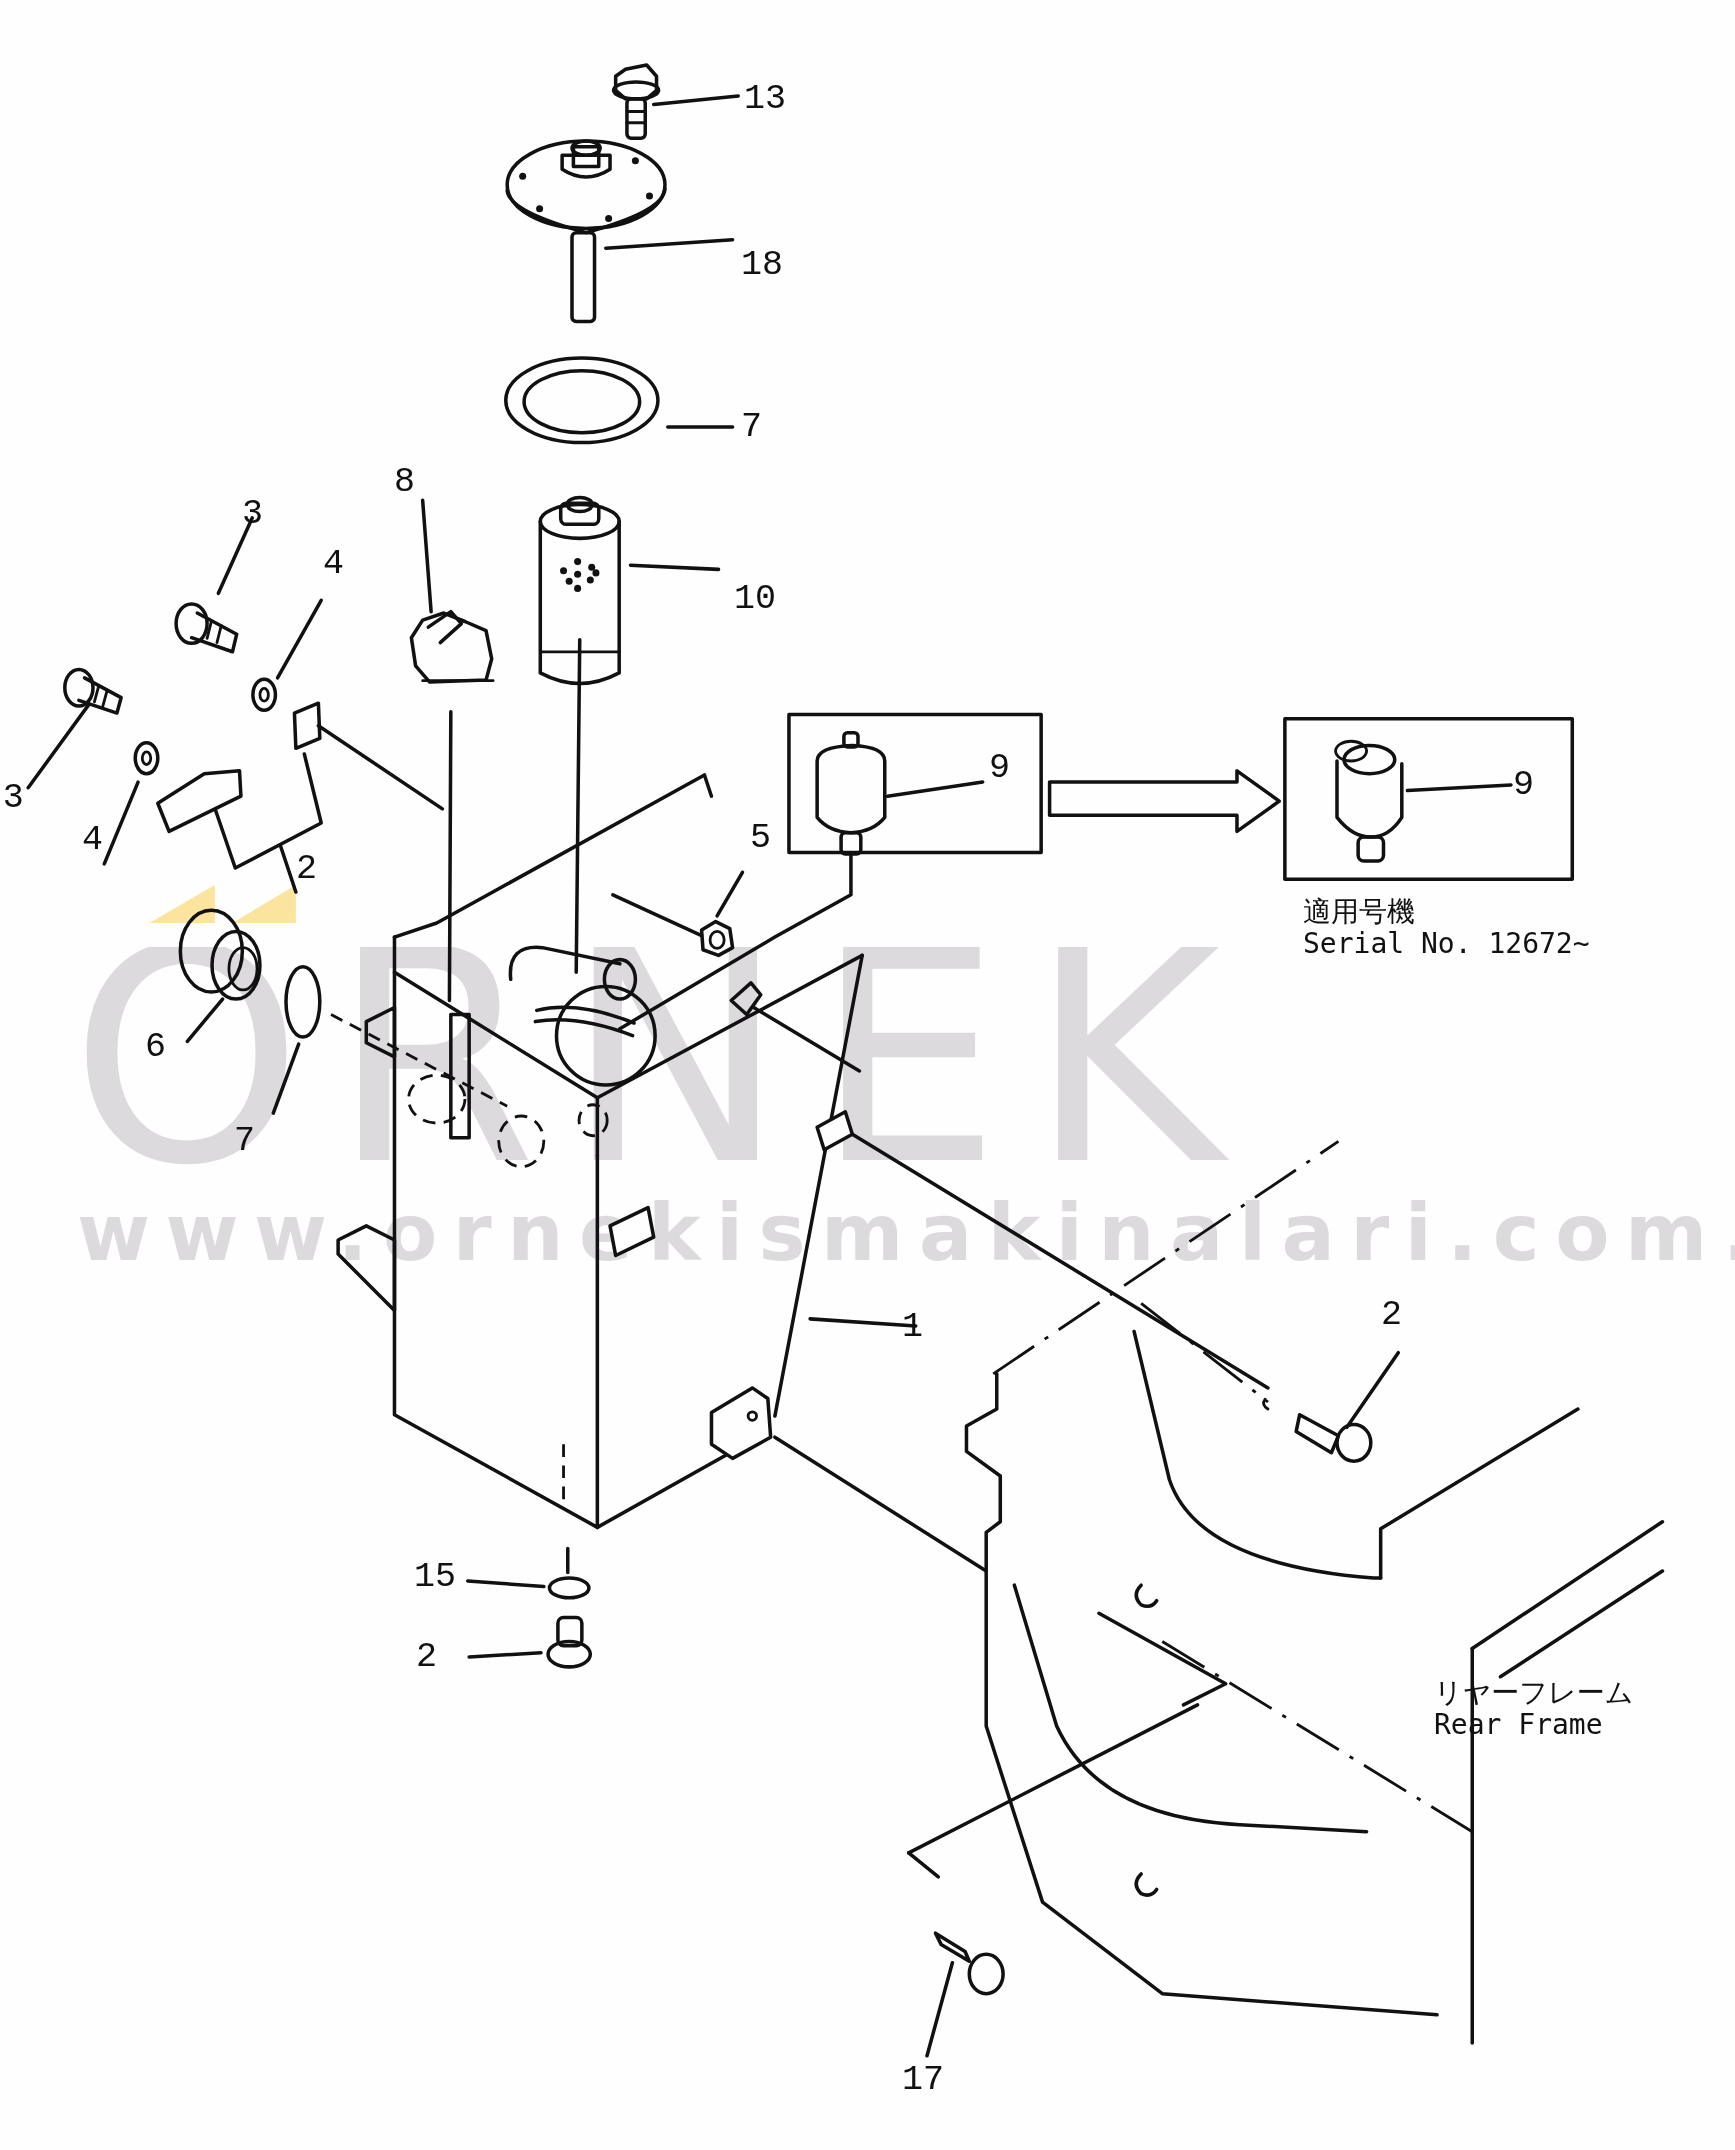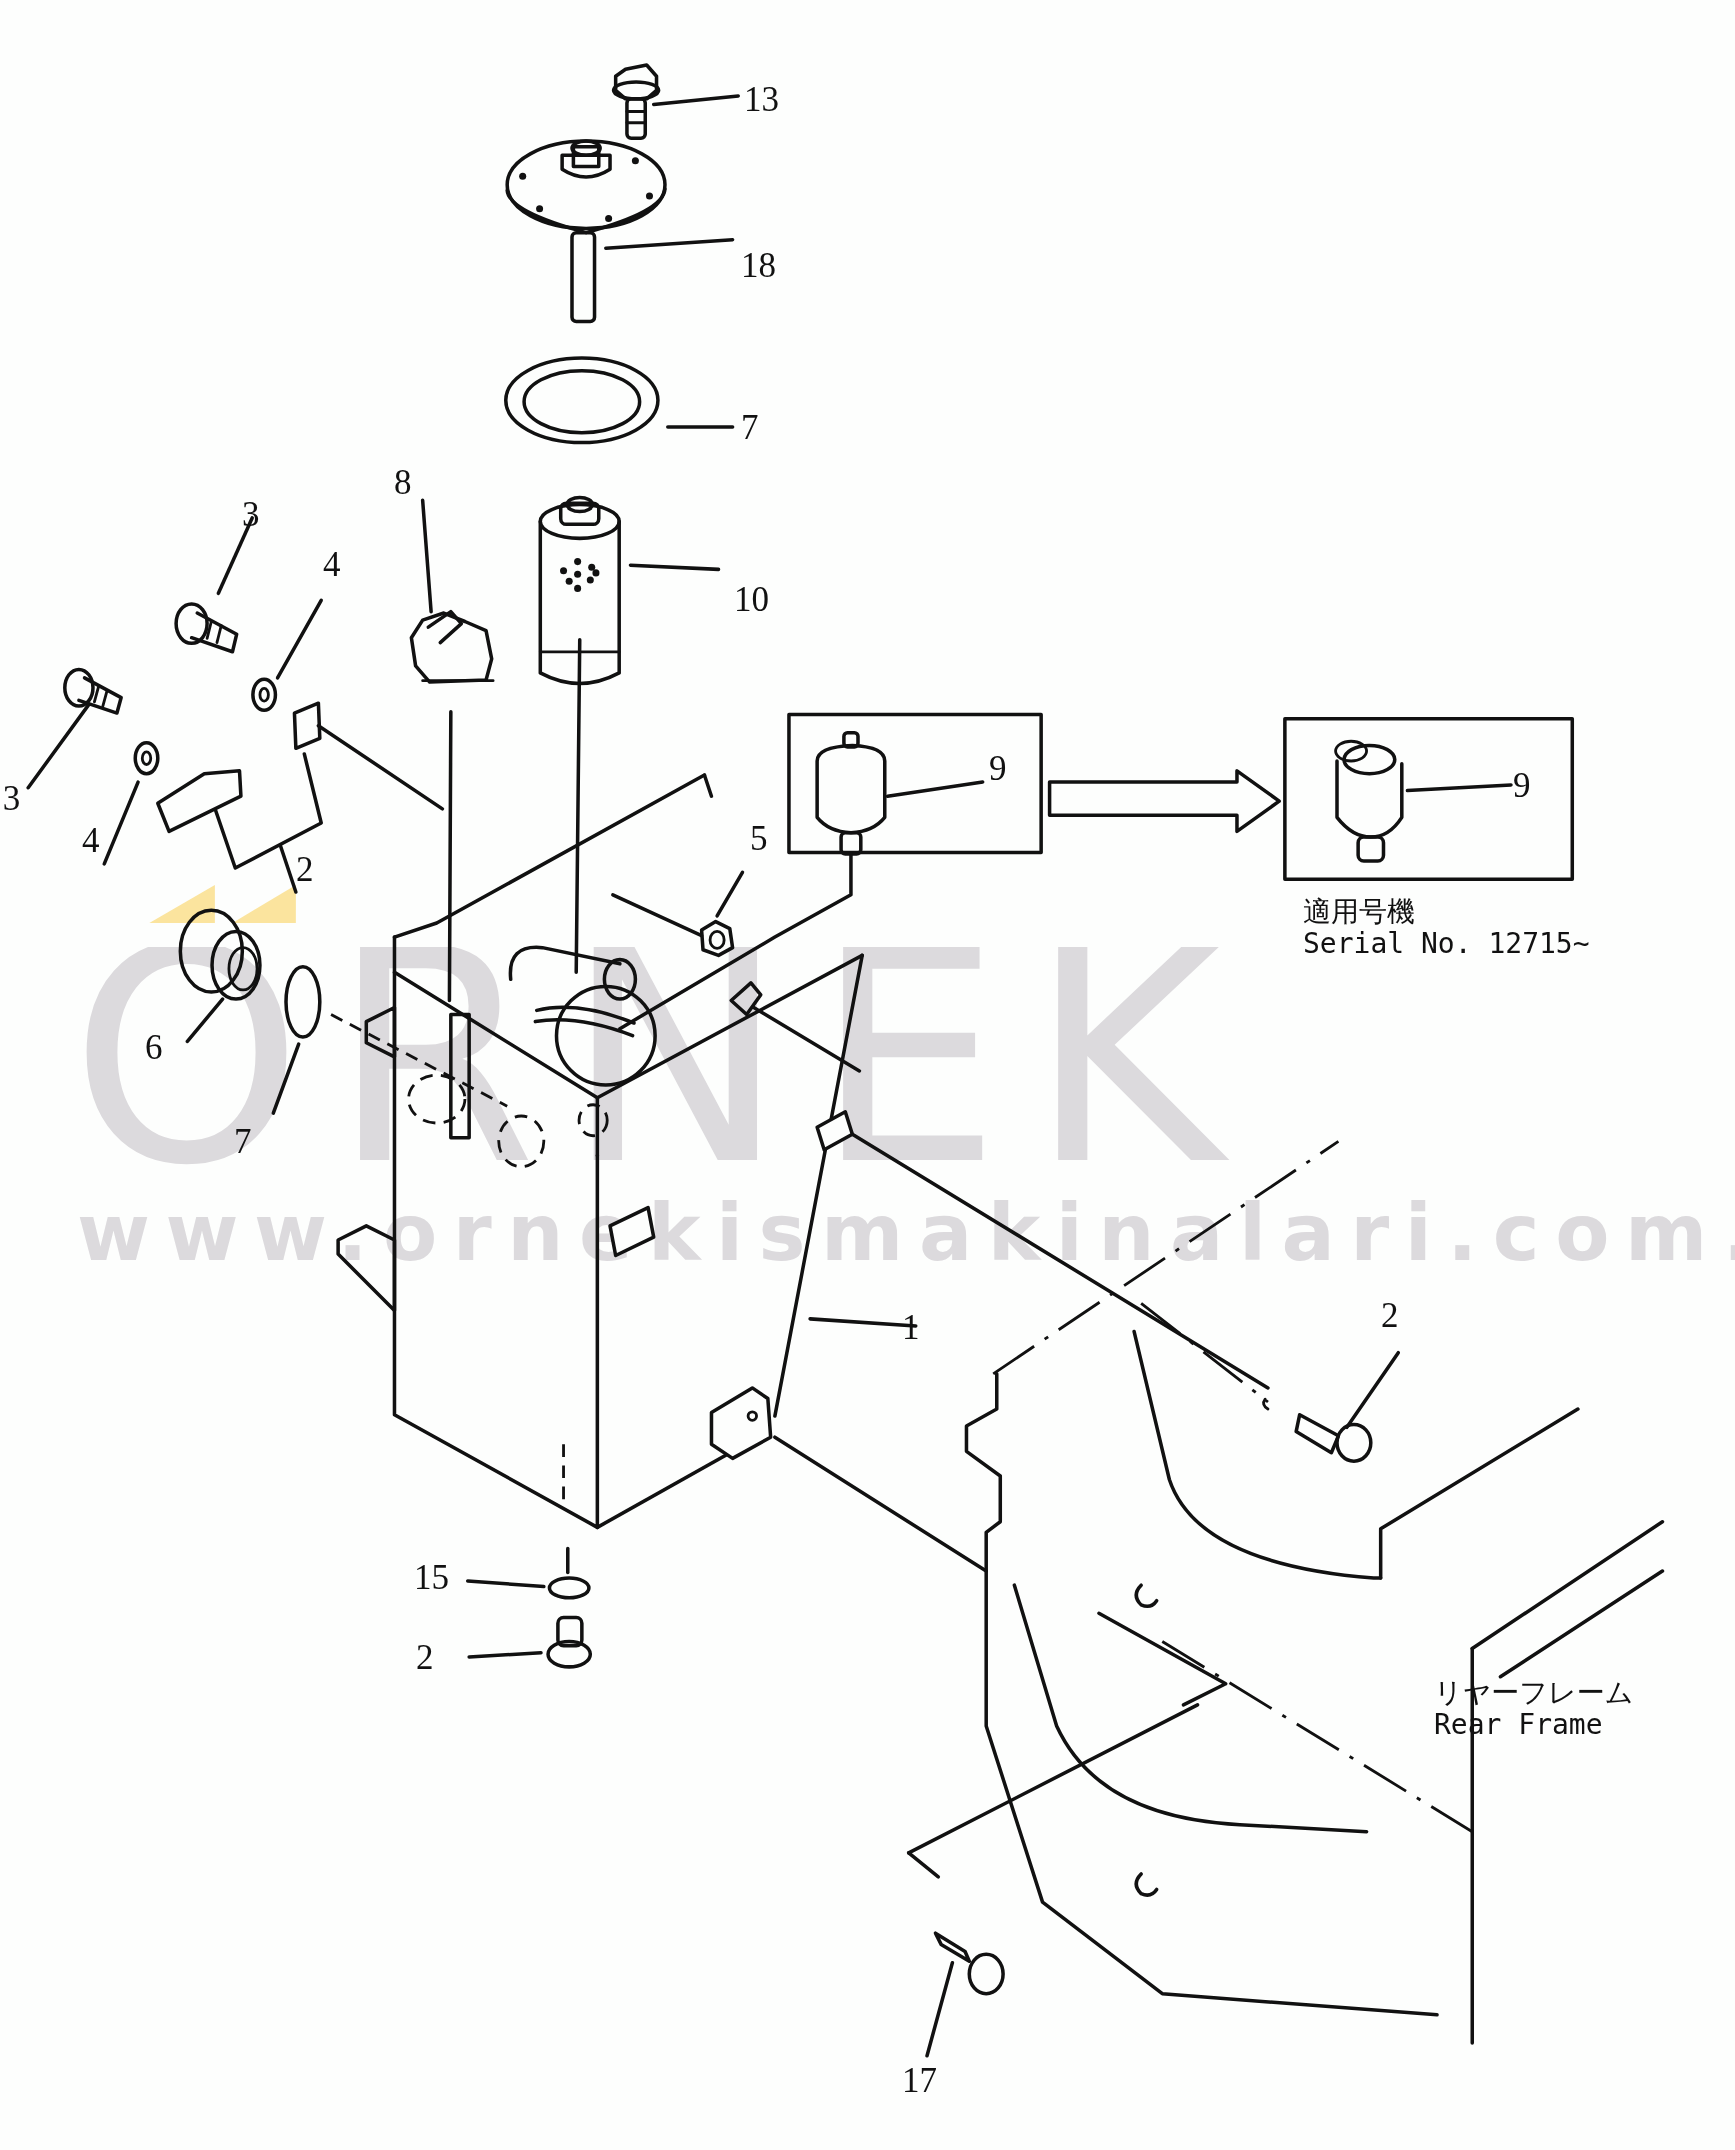--- a/index.html
+++ b/index.html
@@ -6,21 +6,21 @@
     body { width: 1735px; height: 2151px; position: relative; overflow: hidden;
            font-family: "Liberation Sans", sans-serif; }
     #diagram { position: absolute; left: 0; top: 0; width: 1735px; height: 2151px; }
     .wm-big { position: absolute; left: 70px; top: 947px; width: 1620px; height: 222px;
               font-family: "DejaVu Sans", sans-serif; font-weight: normal; font-size: 296px;
               line-height: 222px; color: #dcdadd; letter-spacing: 28px; white-space: nowrap;
               overflow: hidden; }
     .wm-url { position: absolute; left: 77px; top: 1191px; width: 1620px; height: 85px;
               font-family: "DejaVu Sans", sans-serif; font-weight: bold; font-size: 79px;
               line-height: 85px; color: #dcdadd; letter-spacing: 15.5px; white-space: nowrap; }
-    .callout { position: absolute; font-family: Liberation Serif, serif; font-size: 35px;
+    .callout { position: absolute; font-family: Liberation Mono, monospace; font-size: 35px;
                color: #111; line-height: 1; }
     .note { position: absolute; font-family: "DejaVu Sans Mono", monospace; font-size: 28px;
             color: #111; line-height: 1.15; white-space: nowrap; }
     svg .ln { stroke: #111; stroke-width: 5; fill: none; stroke-linecap: round; stroke-linejoin: round; }
     svg .thin { stroke: #111; stroke-width: 4; fill: none; stroke-linecap: round; }
     svg .dash { stroke: #111; stroke-width: 4; fill: none; stroke-dasharray: 18 12; }
     svg .chain { stroke: #111; stroke-width: 4; fill: none; stroke-dasharray: 70 18 6 18; }
     svg .fillw { fill: #fdfefd; stroke: #111; stroke-width: 5; stroke-linejoin: round; }
   </style>
 </head>
@@ -264,20 +264,20 @@
 <span class="callout" style="left:145px;top:1030px">6</span>
 <span class="callout" style="left:234px;top:1124px">7</span>
 <span class="callout" style="left:902px;top:1310px">1</span>
 <span class="callout" style="left:1381px;top:1298px">2</span>
 <span class="callout" style="left:414px;top:1560px">15</span>
 <span class="callout" style="left:416px;top:1640px">2</span>
 <span class="callout" style="left:902px;top:2063px">17</span>
 
 <div class="note" style="left:1303px;top:896px">
   <div>適用号機</div>
-  <div>Serial No. 12715~</div>
+  <div>Serial No. 12672~</div>
 </div>
 
 <div class="note" style="left:1434px;top:1677px">
   <div>リヤーフレーム</div>
   <div>Rear  Frame</div>
 </div>
 
 
 </body></html>

